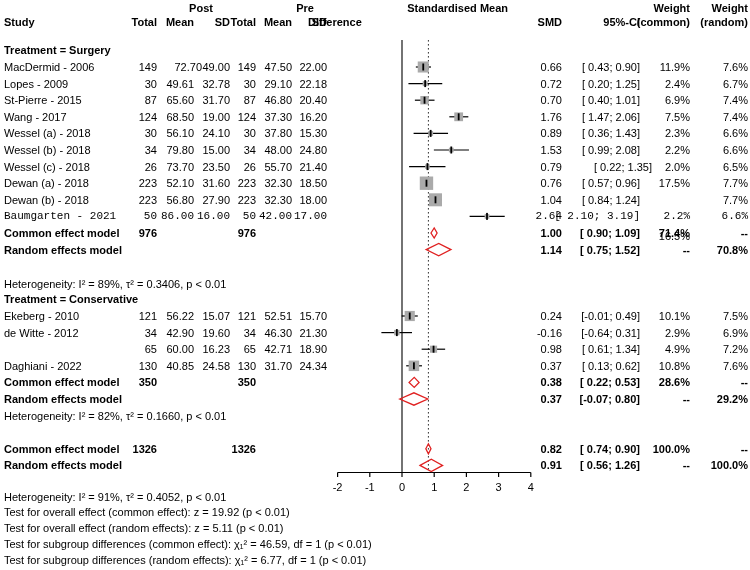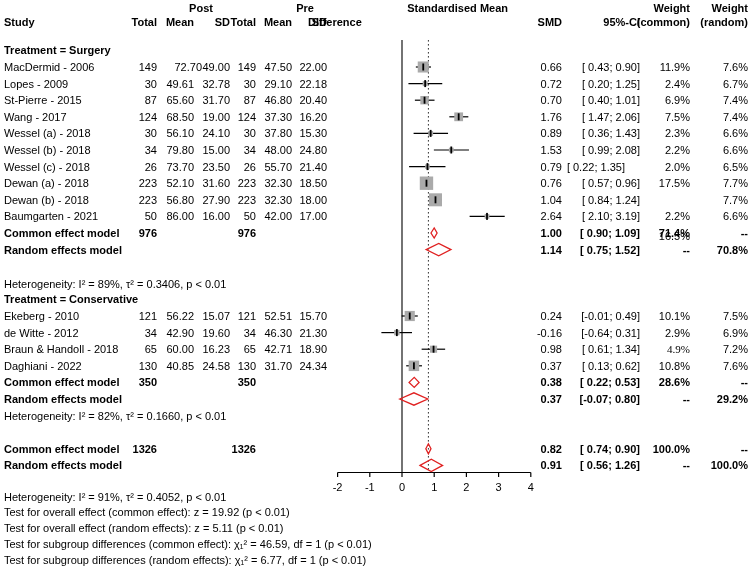--- a/index.html
+++ b/index.html
@@ -118,21 +118,21 @@
       </div>
       <div class="row" style="top: 158.6px;">
         <span class="cell" style="left:4px;">Wessel (c) - 2018</span>
         <span class="cell" style="right:593px;">26</span>
         <span class="cell" style="right:556px;">73.70</span>
         <span class="cell" style="right:520px;">23.50</span>
         <span class="cell" style="right:494px;">26</span>
         <span class="cell" style="right:458px;">55.70</span>
         <span class="cell" style="right:423px;text-align:center;">21.40</span>
         <span class="cell" style="right:188px;">0.79</span>
-        <span class="cell" style="right:125px;">[ 0.22; 1.35]</span>
+        <span class="cell" style="right:98px;">[ 0.22; 1.35]</span>
         <span class="cell" style="right:60px;">2.0%</span>
         <span class="cell" style="right:2px;">6.5%</span>
       </div>
       <div class="row" style="top: 175.2px;">
         <span class="cell" style="left:4px;">Dewan (a) - 2018</span>
         <span class="cell" style="right:593px;">223</span>
         <span class="cell" style="right:556px;">52.10</span>
         <span class="cell" style="right:520px;">31.60</span>
         <span class="cell" style="right:494px;">223</span>
         <span class="cell" style="right:458px;">32.30</span>
@@ -148,21 +148,21 @@
         <span class="cell" style="right:556px;">56.80</span>
         <span class="cell" style="right:520px;">27.90</span>
         <span class="cell" style="right:494px;">223</span>
         <span class="cell" style="right:458px;">32.30</span>
         <span class="cell" style="right:423px;">18.00</span>
         <span class="cell" style="right:188px;">1.04</span>
         <span class="cell" style="right:110px;">[ 0.84; 1.24]</span>
         <span class="cell" style="right:60px;margin-top:36px;">16.5%</span>
         <span class="cell" style="right:2px;">7.7%</span>
       </div>
-      <div class="row" style="top: 208.4px;">
+      <div class="row" style="top: 208.4px; font-family: Liberation Mono, monospace;">
         <span class="cell" style="left:4px;">Baumgarten - 2021</span>
         <span class="cell" style="right:593px;">50</span>
         <span class="cell" style="right:556px;">86.00</span>
         <span class="cell" style="right:520px;">16.00</span>
         <span class="cell" style="right:494px;">50</span>
         <span class="cell" style="right:458px;">42.00</span>
         <span class="cell" style="right:423px;">17.00</span>
         <span class="cell" style="right:188px;">2.64</span>
         <span class="cell" style="right:110px;">[ 2.10; 3.19]</span>
         <span class="cell" style="right:60px;">2.2%</span>
@@ -210,30 +210,29 @@
         <span class="cell" style="right:520px;">19.60</span>
         <span class="cell" style="right:494px;">34</span>
         <span class="cell" style="right:458px;">46.30</span>
         <span class="cell" style="right:423px;">21.30</span>
         <span class="cell" style="right:188px;">-0.16</span>
         <span class="cell" style="right:110px;">[-0.64; 0.31]</span>
         <span class="cell" style="right:60px;">2.9%</span>
         <span class="cell" style="right:2px;">6.9%</span>
       </div>
       <div class="row" style="top: 341.2px;">
-        <span class="cell" style="left:4px;">Braun &amp; Handoll - 2018</span>
         <span class="cell" style="right:593px;">65</span>
         <span class="cell" style="right:556px;margin-left:20px;">60.00</span>
         <span class="cell" style="right:520px;">16.23</span>
         <span class="cell" style="right:494px;">65</span>
         <span class="cell" style="right:458px;">42.71</span>
         <span class="cell" style="right:423px;">18.90</span>
         <span class="cell" style="right:188px;">0.98</span>
         <span class="cell" style="right:110px;">[ 0.61; 1.34]</span>
-        <span class="cell" style="right:60px;font-family:Liberation Serif, serif;">4.9%</span>
+        <span class="cell" style="right:60px;">4.9%</span>
         <span class="cell" style="right:2px;">7.2%</span>
       </div>
       <div class="row" style="top: 357.8px;">
         <span class="cell" style="left:4px;">Daghiani - 2022</span>
         <span class="cell" style="right:593px;">130</span>
         <span class="cell" style="right:556px;">40.85</span>
         <span class="cell" style="right:520px;">24.58</span>
         <span class="cell" style="right:494px;">130</span>
         <span class="cell" style="right:458px;">31.70</span>
         <span class="cell" style="right:423px;">24.34</span>

